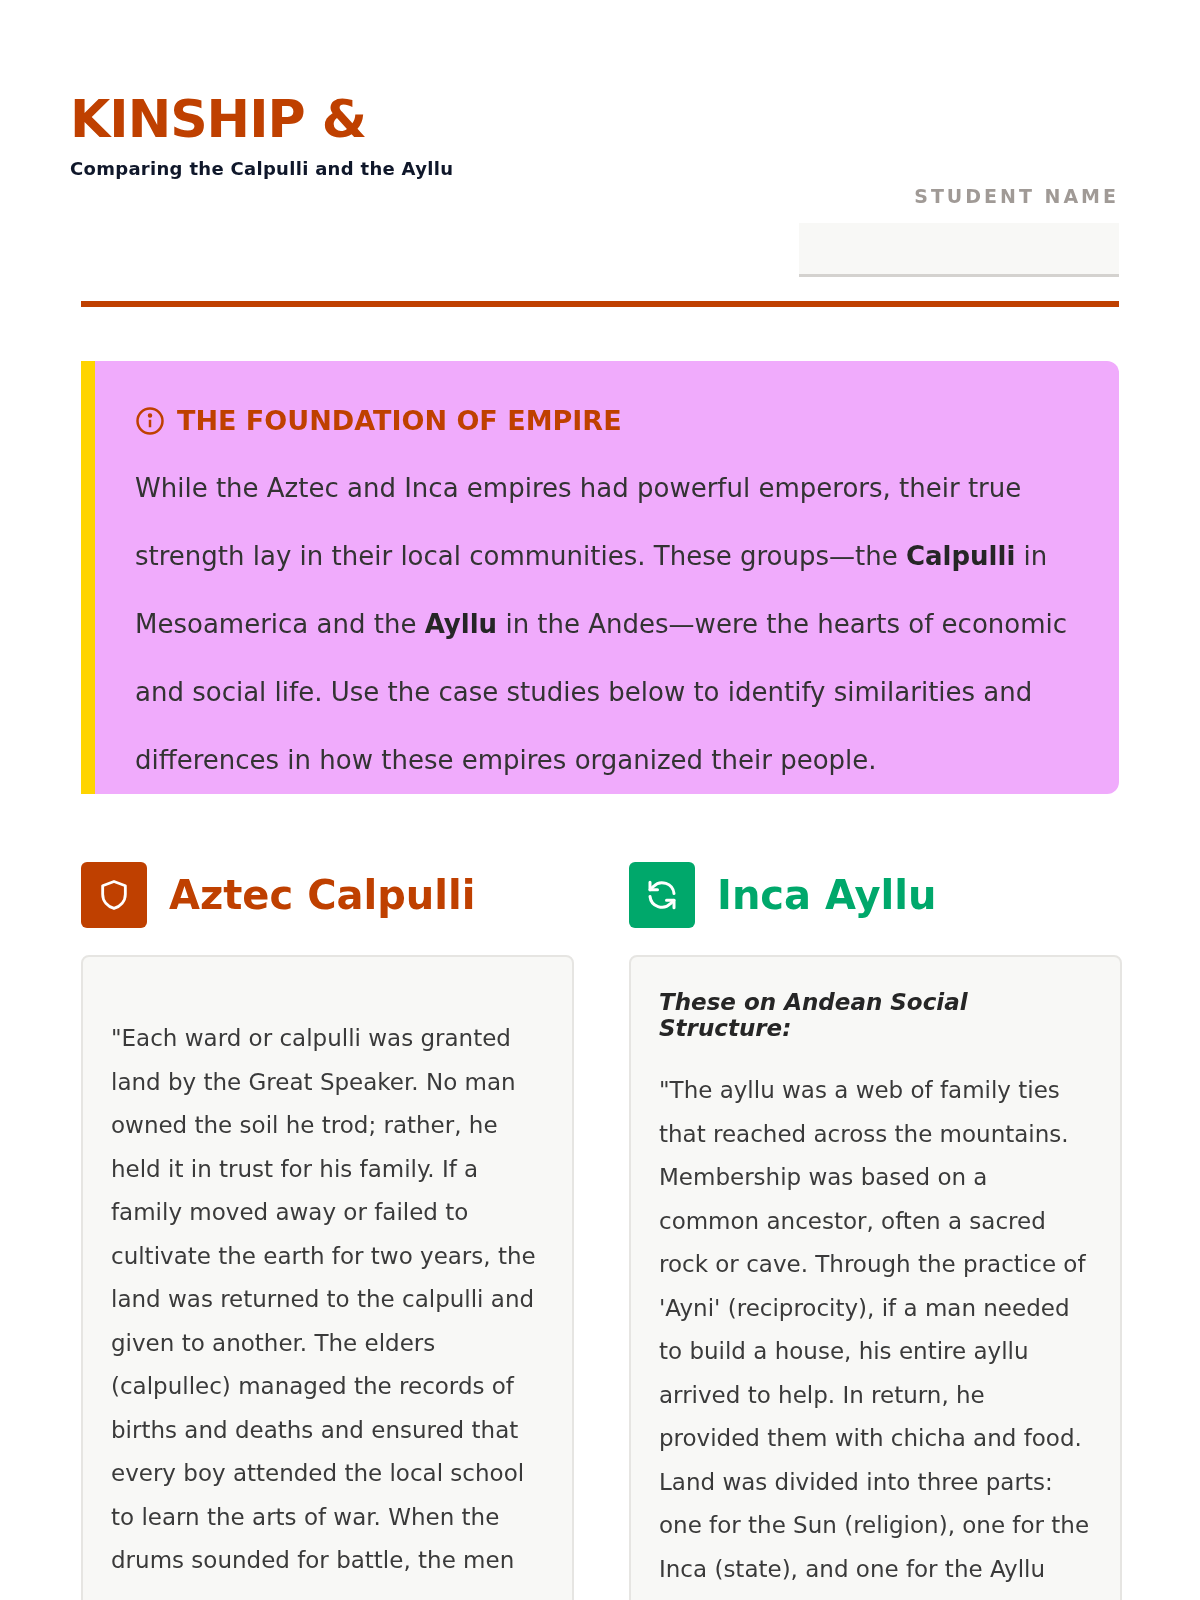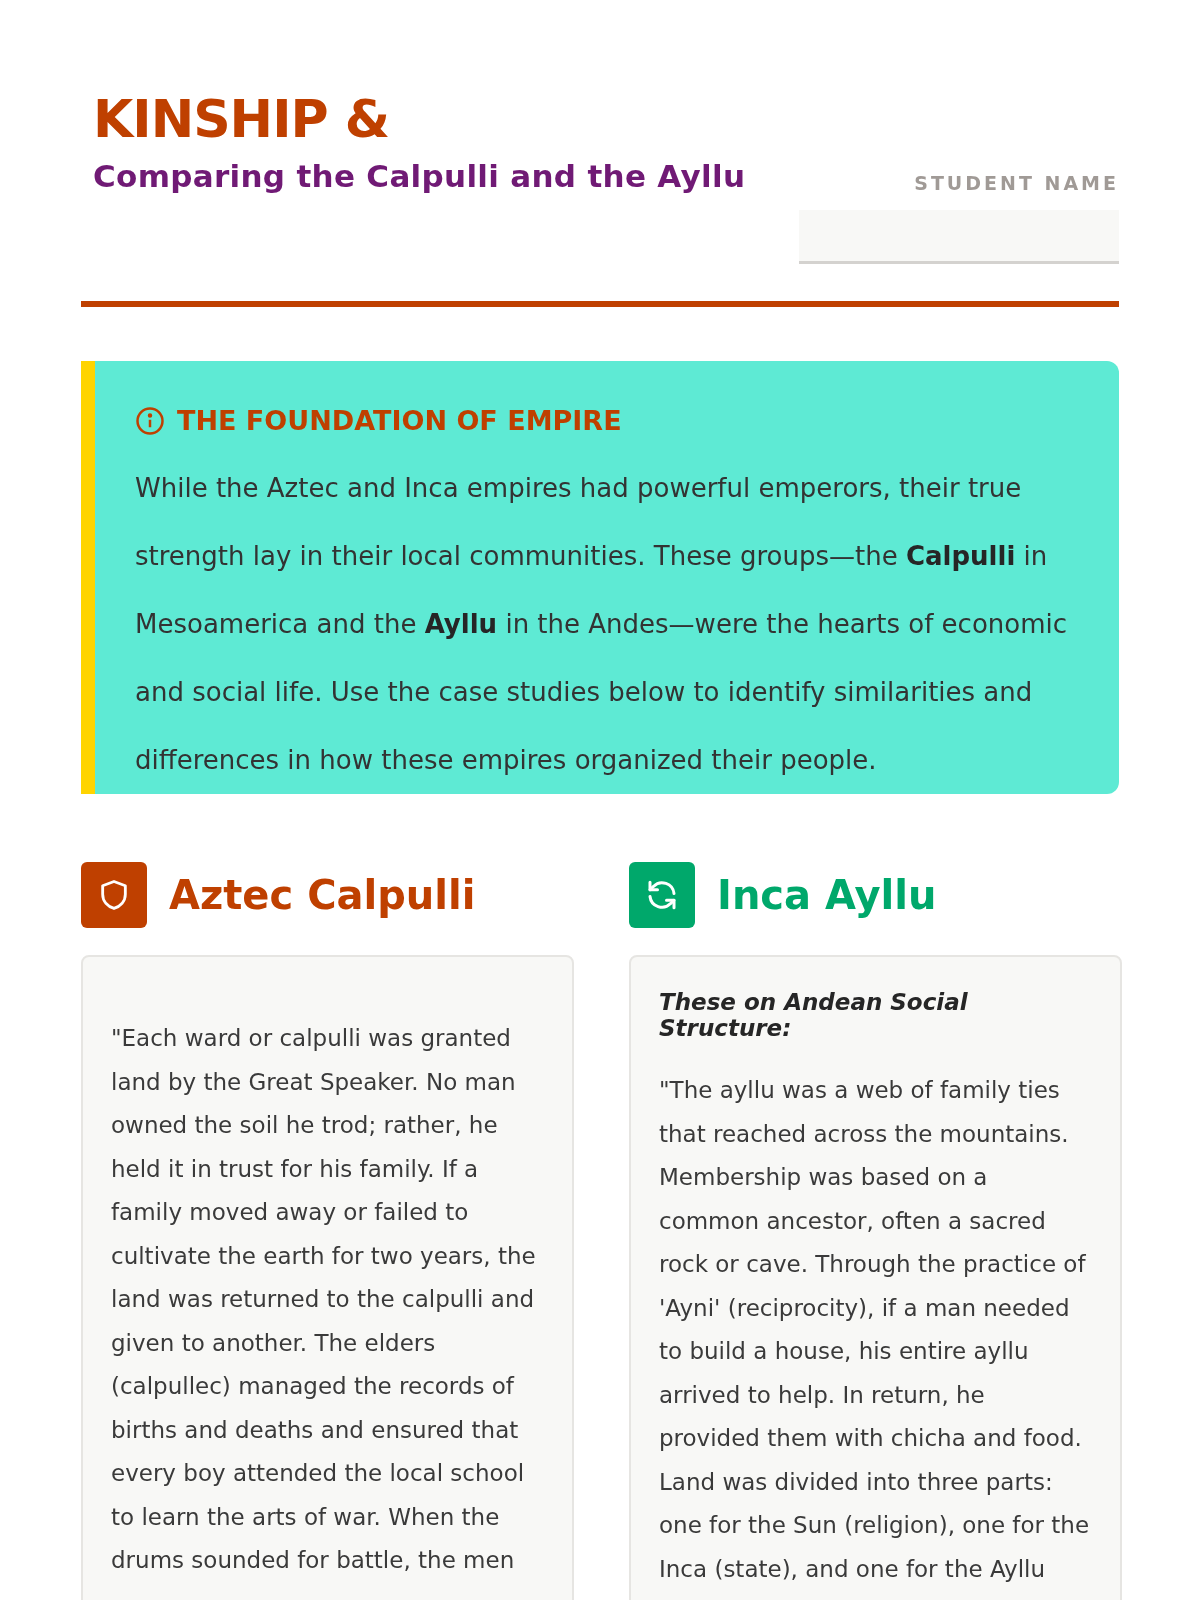--- a/index.html
+++ b/index.html
@@ -1,28 +1,28 @@
 <!DOCTYPE html>
 <html><head>
 <meta charset="utf-8">
 <style>
   * { box-sizing: border-box; margin: 0; padding: 0; }
   html, body { width: 1200px; height: 1600px; overflow: hidden; background: #ffffff; }
   body { font-family: "DejaVu Sans", sans-serif; color: #333; }
   .page { position: relative; width: 1200px; height: 1600px; padding: 0 81px; }
 
-  .header { position: absolute; left: 93px; right: 81px; top: 86px; height: 220px; }
+  .header { position: absolute; left: 70px; right: 81px; top: 86px; height: 220px; }
   .title { font-family: "DejaVu Sans", sans-serif; font-weight: 900; color: #bf4000; font-size: 52px; line-height: 66px; letter-spacing: -1px; text-transform: uppercase; }
-  .subtitle { font-family: "DejaVu Sans", sans-serif; font-weight: bold; color: #701a75; font-size: 31px; margin-top: 6px; letter-spacing: 0.3px; }
+  .subtitle { font-family: "DejaVu Sans", sans-serif; font-weight: bold; color: #0f172a; font-size: 18px; margin-top: 6px; letter-spacing: 0.3px; }
   .student { position: absolute; right: 0; top: 86px; width: 320px; text-align: right; }
-  .student-label { font-size: 19px; font-weight: bold; color: #a09a96; letter-spacing: 3px; }
+  .student-label { font-size: 19px; font-weight: bold; color: #a09a96; letter-spacing: 3px; margin-top: 13px; }
   .student-input { margin-top: 16px; width: 320px; height: 54px; background: #f8f8f6; border: none; border-bottom: 3px solid #d4d2cf; outline: none; }
   .rule { position: absolute; left: 81px; right: 81px; top: 301px; height: 6px; background: #bf4000; }
 
-  .intro { position: absolute; left: 81px; right: 81px; top: 361px; height: 433px; background: #5eead4; border-radius: 0 12px 12px 0; border-left: 14px solid #ffd400; padding: 44px 40px 0 40px; }
+  .intro { position: absolute; left: 81px; right: 81px; top: 361px; height: 433px; background: #f0abfc; border-radius: 0 12px 12px 0; border-left: 14px solid #ffd400; padding: 44px 40px 0 40px; }
   .intro-head { display: flex; align-items: center; gap: 12px; color: #bf4000; font-weight: bold; font-size: 27px; }
   .info-icon { width: 30px; height: 30px; }
   .intro-body { margin-top: 18px; font-size: 26px; line-height: 68px; color: #333; }
   .intro-body b { color: #262626; }
 
   .col-head { position: absolute; top: 862px; display: flex; align-items: center; gap: 22px; }
   .col-head .badge { width: 66px; height: 66px; border-radius: 6px; display: flex; align-items: center; justify-content: center; }
   .col-head .label { font-size: 40px; font-weight: bold; }
   .aztec-head { left: 81px; }
   .aztec-head .badge { background: #bf4000; }

